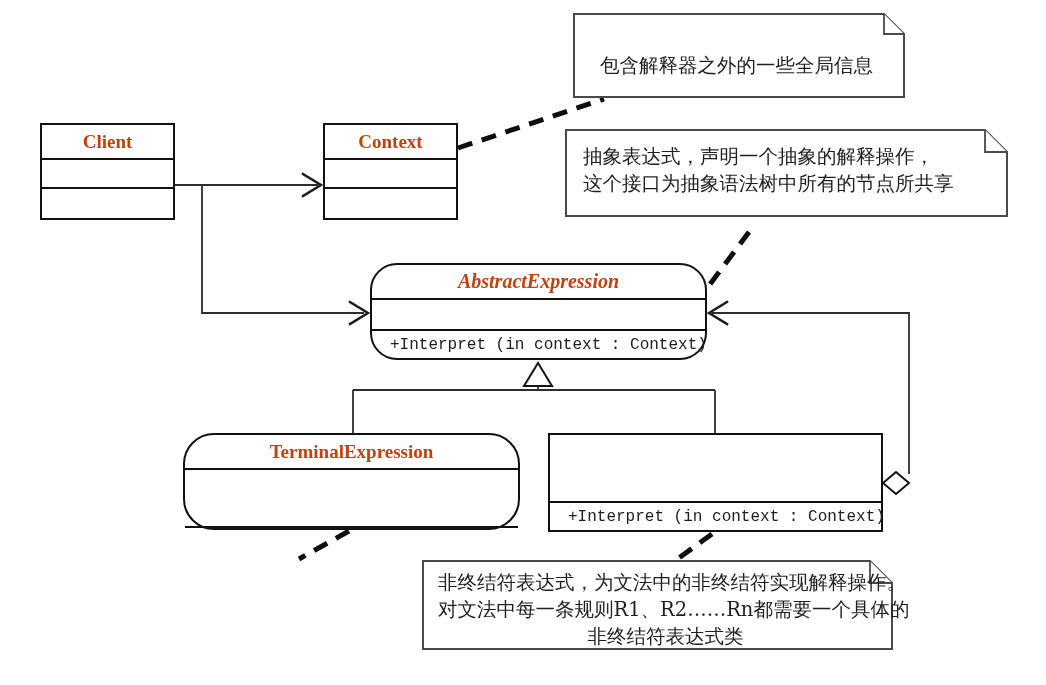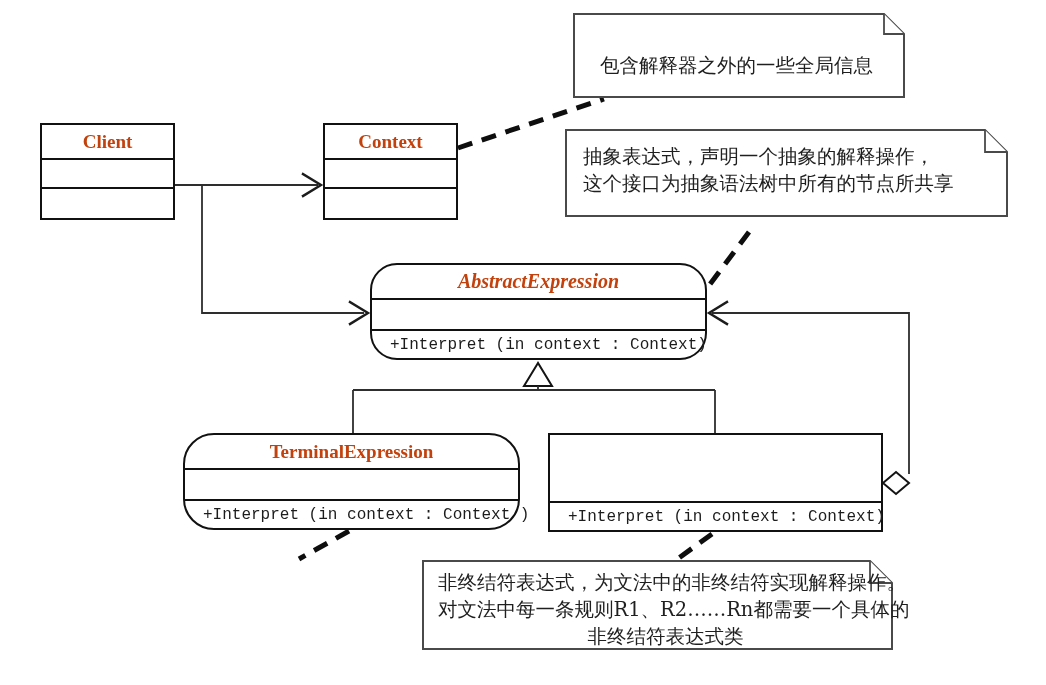--- a/index.html
+++ b/index.html
@@ -67,21 +67,20 @@
 
   <div class="uml-class" style="left:370px;top:263px;width:337px;height:97px;border-radius:27px;">
     <div class="uml-title italic" style="height:33px;">AbstractExpression</div>
     <div class="uml-attrs"></div>
     <div class="uml-ops" style="height:27px;">+Interpret (in context : Context)</div>
   </div>
 
   <div class="uml-class" style="left:183px;top:433px;width:337px;height:97px;border-radius:31px;">
     <div class="uml-title" style="height:33px;">TerminalExpression</div>
     <div class="uml-attrs"></div>
-    <div class="uml-ops" style="height:27px;">+Interpret (in context : Context )</div>
   </div>
 
   <div class="uml-class" style="left:548px;top:433px;width:335px;height:99px;">
     <div class="uml-attrs"></div>
     <div class="uml-ops" style="height:27px;">+Interpret (in context : Context)</div>
   </div>
 
   <div class="note" style="left:573px;top:13px;width:332px;height:85px;">
     <svg width="332" height="85" viewBox="0 0 332 85">
       <polygon class="note-shape" points="1,1 311,1 331,21 331,84 1,84"></polygon>

